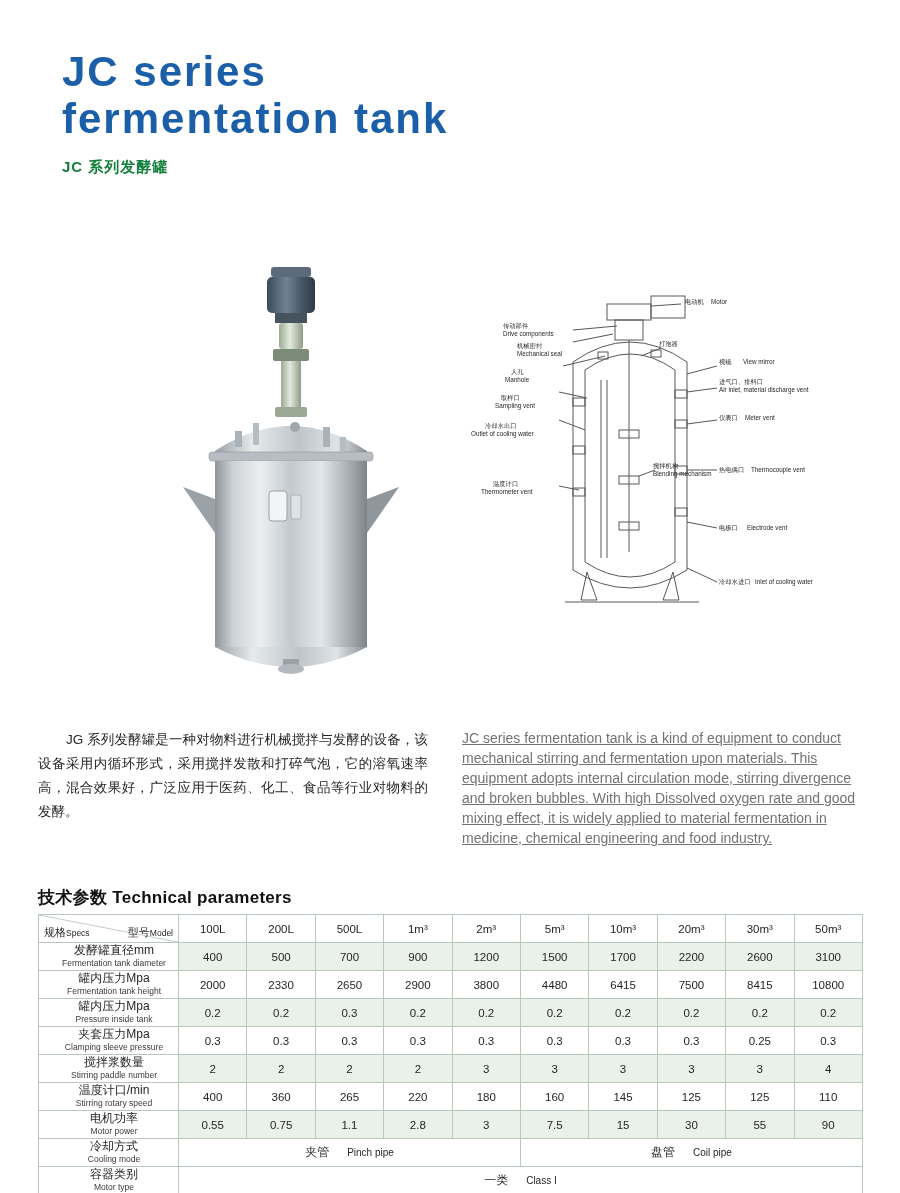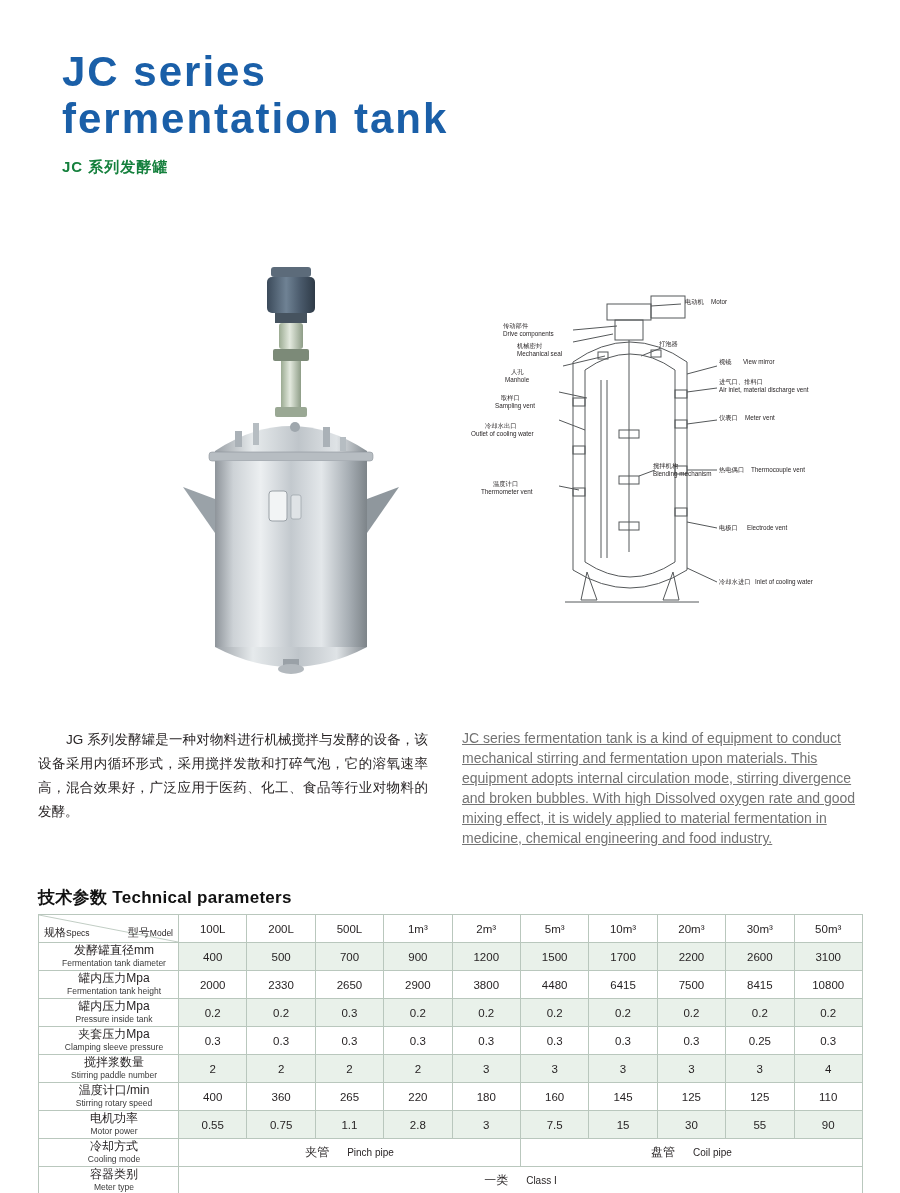--- a/index.html
+++ b/index.html
@@ -410,21 +410,21 @@
           <span class="cn">夹管</span><span class="mergespace"></span><span class="en">Pinch pipe</span>
         </td>
         <td class="merged" colspan="5">
           <span class="cn">盘管</span><span class="mergespace"></span><span class="en">Coil pipe</span>
         </td>
       </tr>
 
       <tr>
         <td class="rowhead">
           <span class="cn">容器类别</span>
-            <span class="en">Meter type</span>
+            <span class="en">Motor type</span>
         </td>
         <td class="merged" colspan="10">
           <span class="cn">一类</span><span class="mergespace"></span><span class="en">Class I</span>
         </td>
       </tr>
     </tbody>
   </table>
 
 </div>
 

